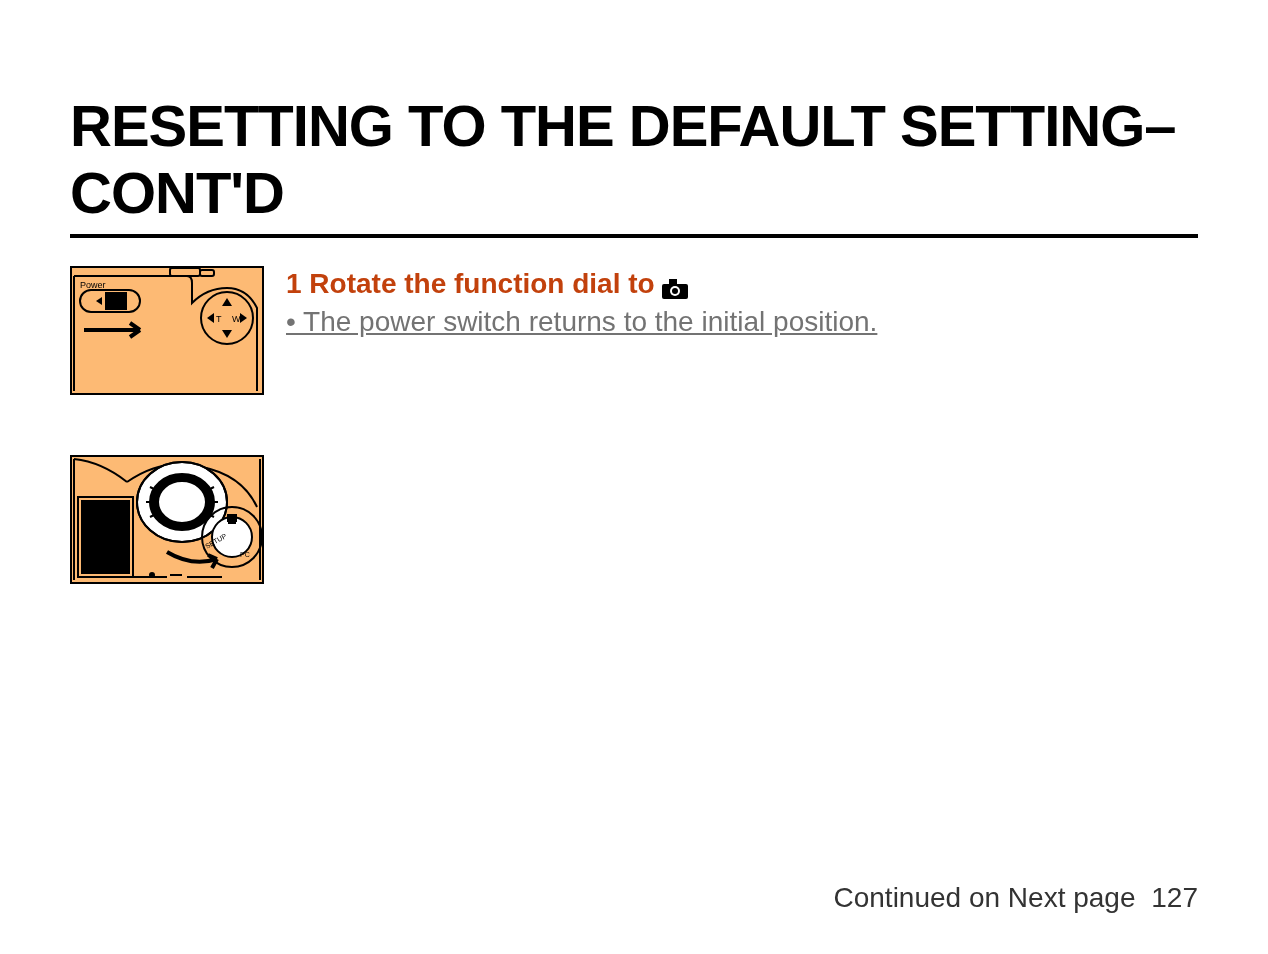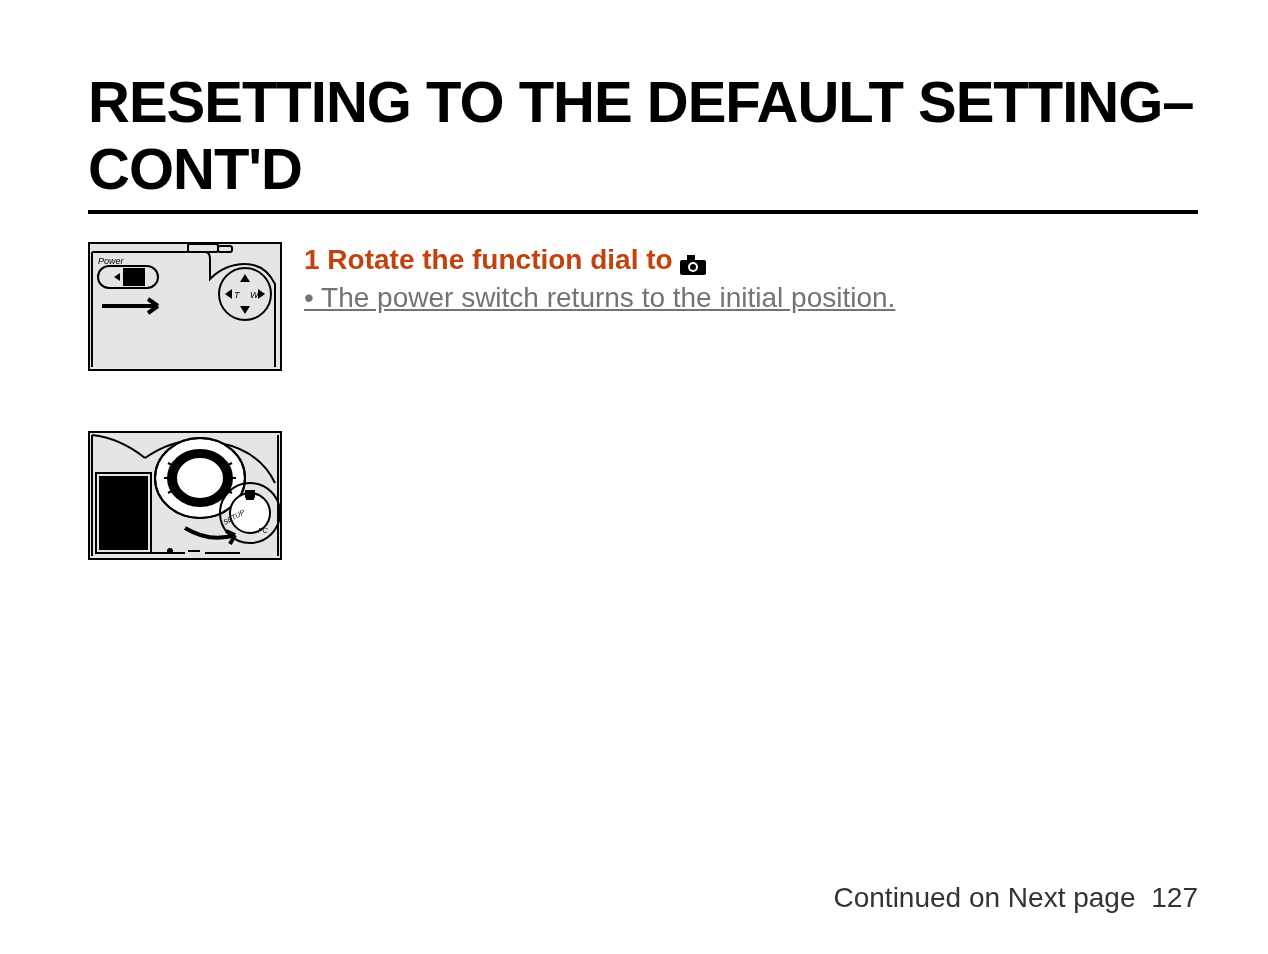--- a/index.html
+++ b/index.html
@@ -6,22 +6,21 @@
     margin: 0;
     padding: 0;
     background: #ffffff;
     font-family: Arial, Helvetica, sans-serif;
     width: 1268px;
     height: 954px;
     position: relative;
     box-sizing: border-box;
   }
   .page {
-    padding: 68px 70px 30px 70px;
-    margin-left: 18px;
+    padding: 92px 70px 30px 70px;
   }
   .title {
     font-family: "Arial Narrow", Arial, sans-serif;
     font-weight: 900;
     font-size: 58px;
     letter-spacing: -1px;
     margin: 0 0 8px 0;
     color: #000;
     font-stretch: condensed;
   }
@@ -34,23 +33,22 @@
     align-items: flex-start;
     margin-bottom: 60px;
   }
   .figure {
     width: 190px;
     height: 125px;
     border: 2px solid #000;
     flex-shrink: 0;
     margin-right: 22px;
     position: relative;
-    background: #e5e5e5;
+    background: #fdba74;
     overflow: hidden;
-    font-style: italic;
   }
   .step-text {
     flex: 1;
     font-size: 28px;
     line-height: 1.3;
   }
   .step-heading {
     font-family: Arial, Helvetica, sans-serif;
     font-weight: 900;
     color: #c2410c;

